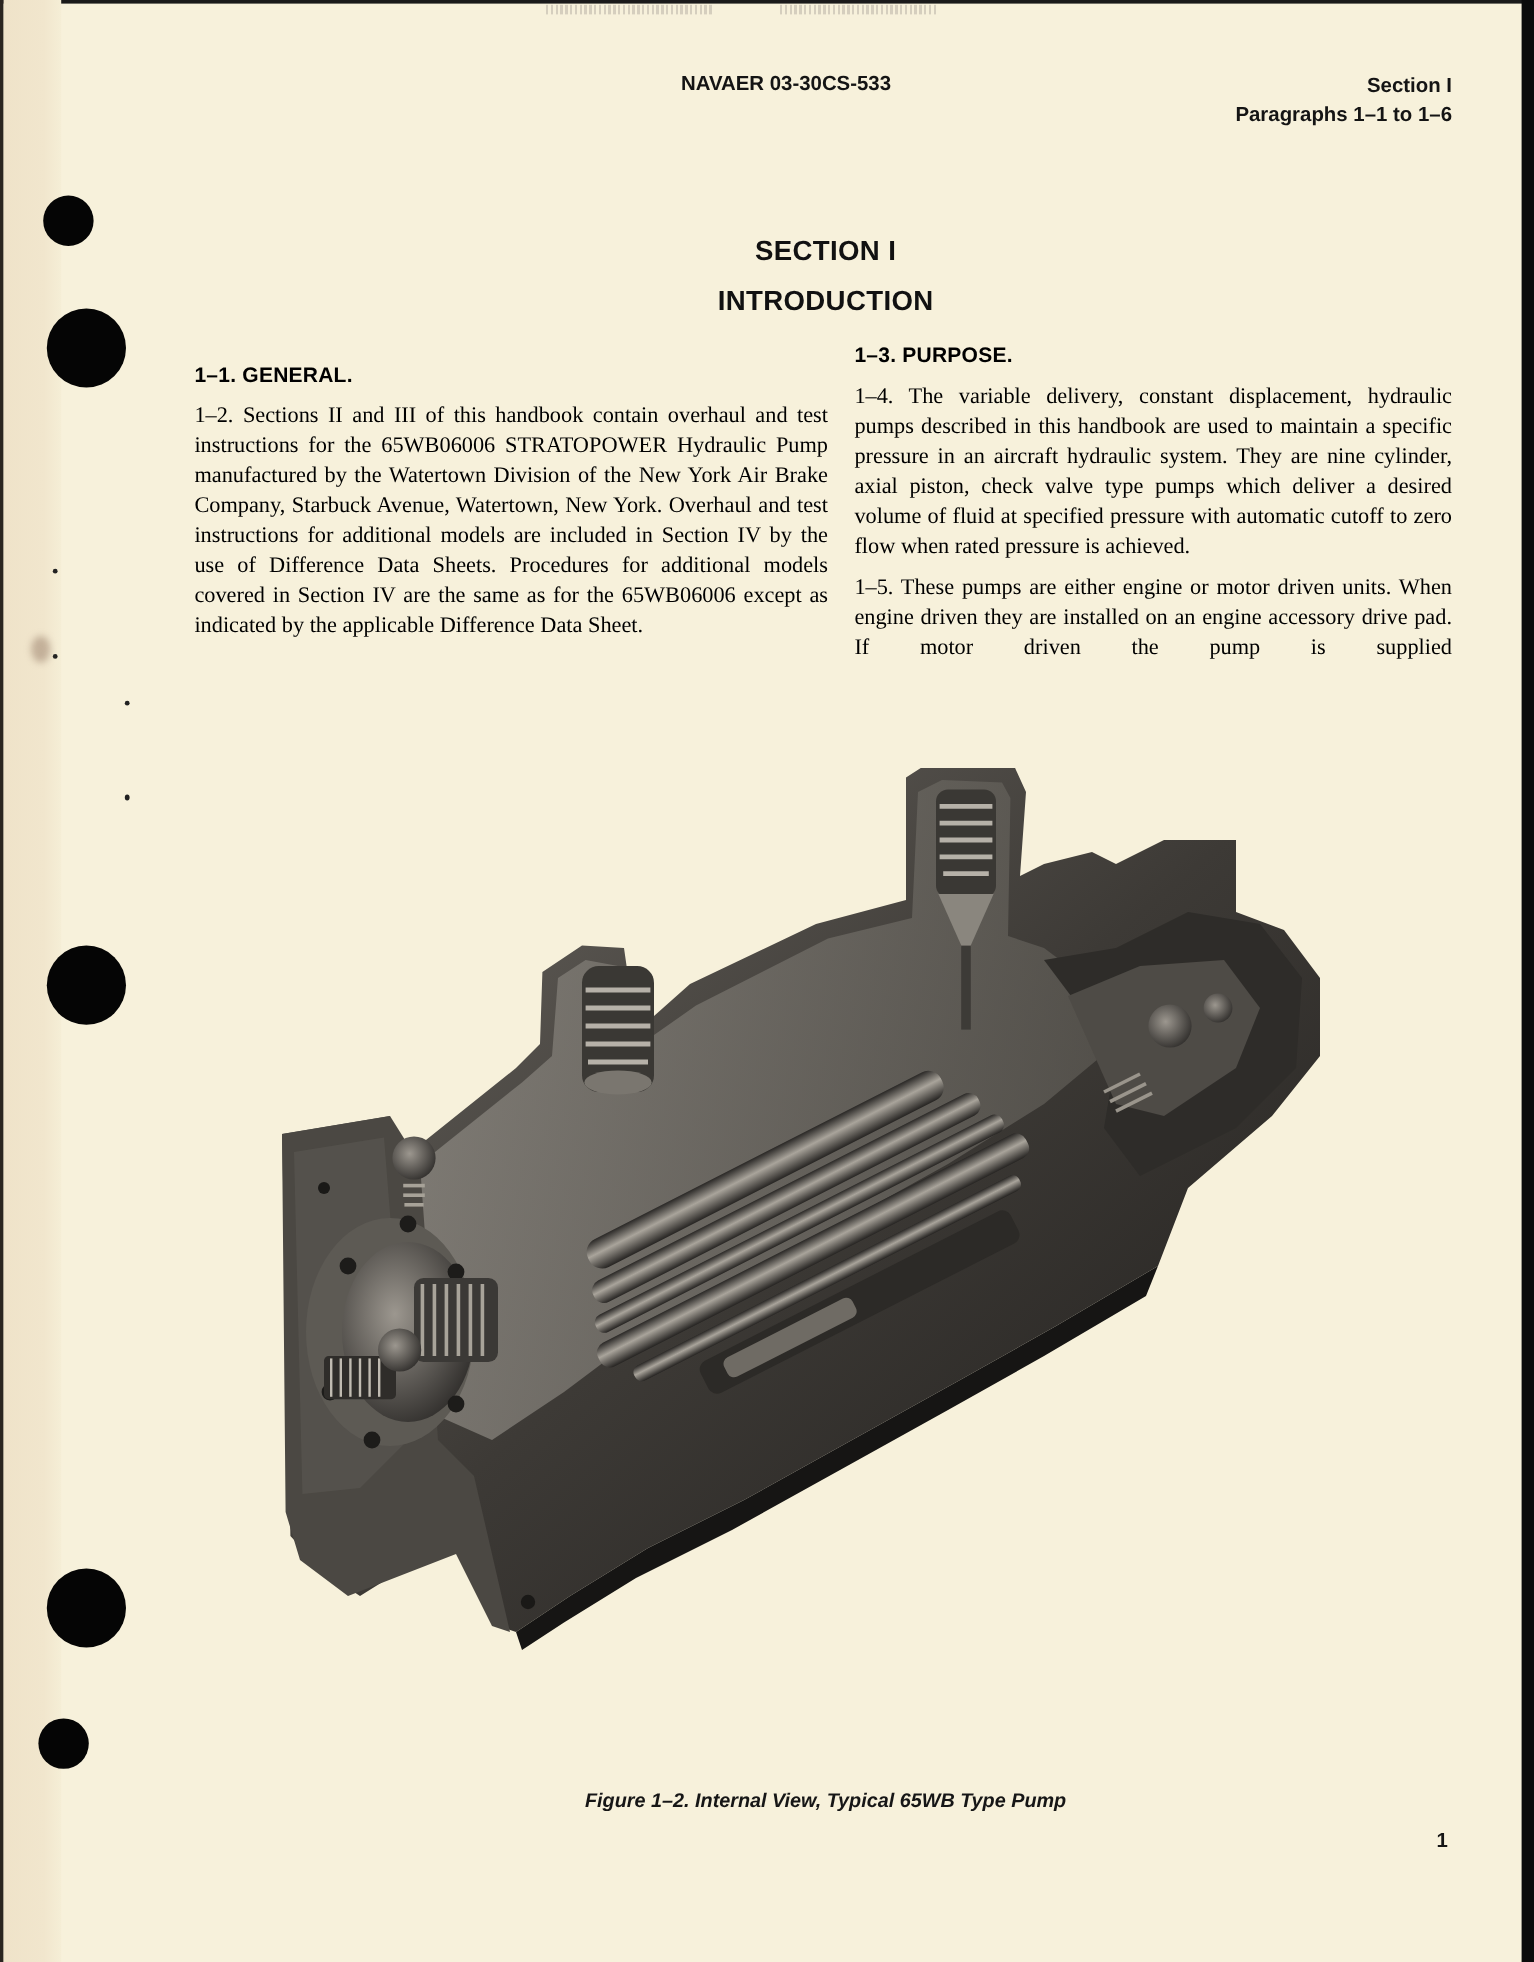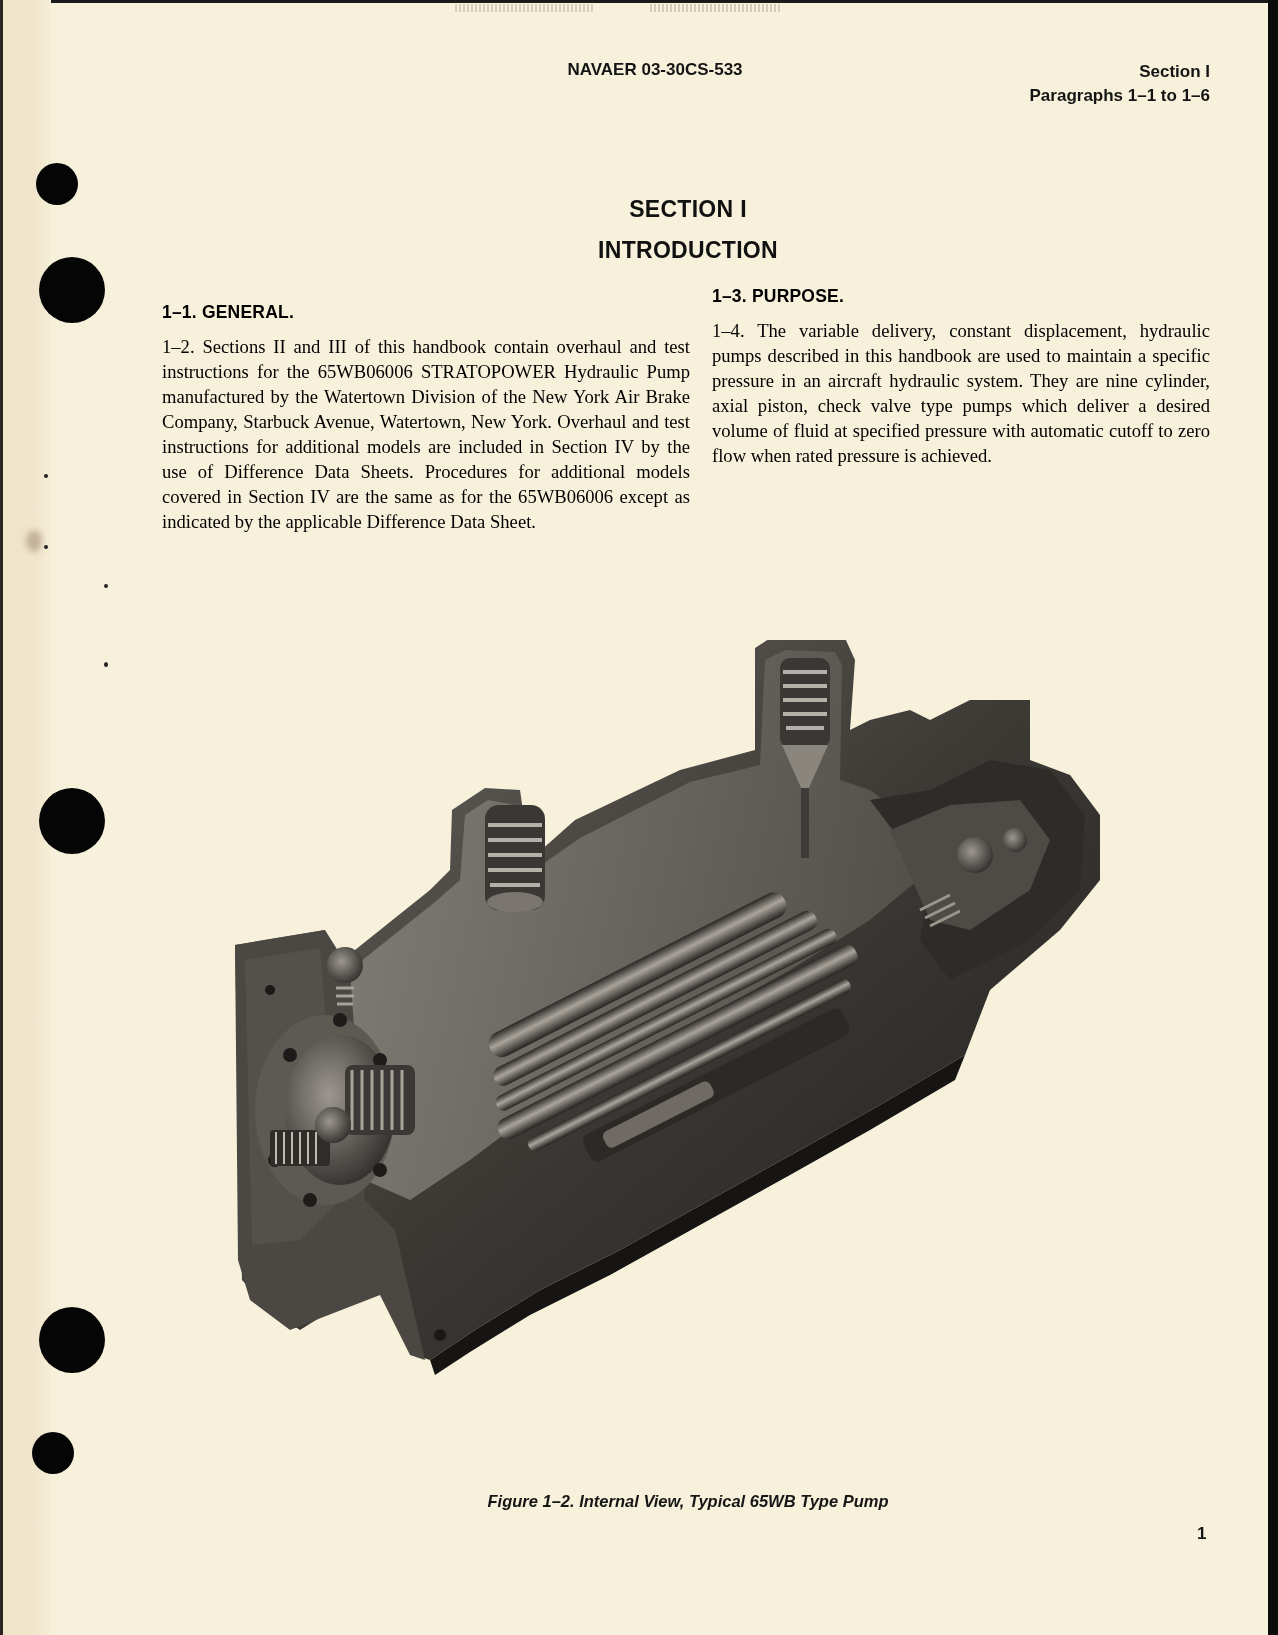--- a/index.html
+++ b/index.html
@@ -70,20 +70,21 @@
 <div class="title" style="top:237px;">INTRODUCTION</div>
 
 <div class="col col-left">
   <div class="para-head">1–1. GENERAL.</div>
   <p class="para">1–2. Sections II and III of this handbook contain overhaul and test instructions for the 65WB06006 STRATOPOWER Hydraulic Pump manufactured by the Watertown Division of the New York Air Brake Company, Starbuck Avenue, Watertown, New York. Overhaul and test instructions for additional models are included in Section IV by the use of Difference Data Sheets. Procedures for additional models covered in Section IV are the same as for the 65WB06006 except as indicated by the applicable Difference Data Sheet.</p>
 </div>
 
 <div class="col col-right">
   <div class="para-head">1–3. PURPOSE.</div>
   <p class="para">1–4. The variable delivery, constant displacement, hydraulic pumps described in this handbook are used to maintain a specific pressure in an aircraft hydraulic system. They are nine cylinder, axial piston, check valve type pumps which deliver a desired volume of fluid at specified pressure with automatic cutoff to zero flow when rated pressure is achieved.</p>
+  <p class="para" style="text-align-last: justify;">1–5. These pumps are either engine or motor driven units. When engine driven they are installed on an engine accessory drive pad. If motor driven the pump is supplied</p>
 </div>
 
 <div class="figure">
   <svg width="920" height="770" viewBox="0 0 920 770">
     <defs>
       <linearGradient id="body" x1="0" y1="0" x2="1" y2="1">
         <stop offset="0" stop-color="#6c6862"></stop>
         <stop offset=".5" stop-color="#3d3a36"></stop>
         <stop offset="1" stop-color="#1f1d1b"></stop>
       </linearGradient>

